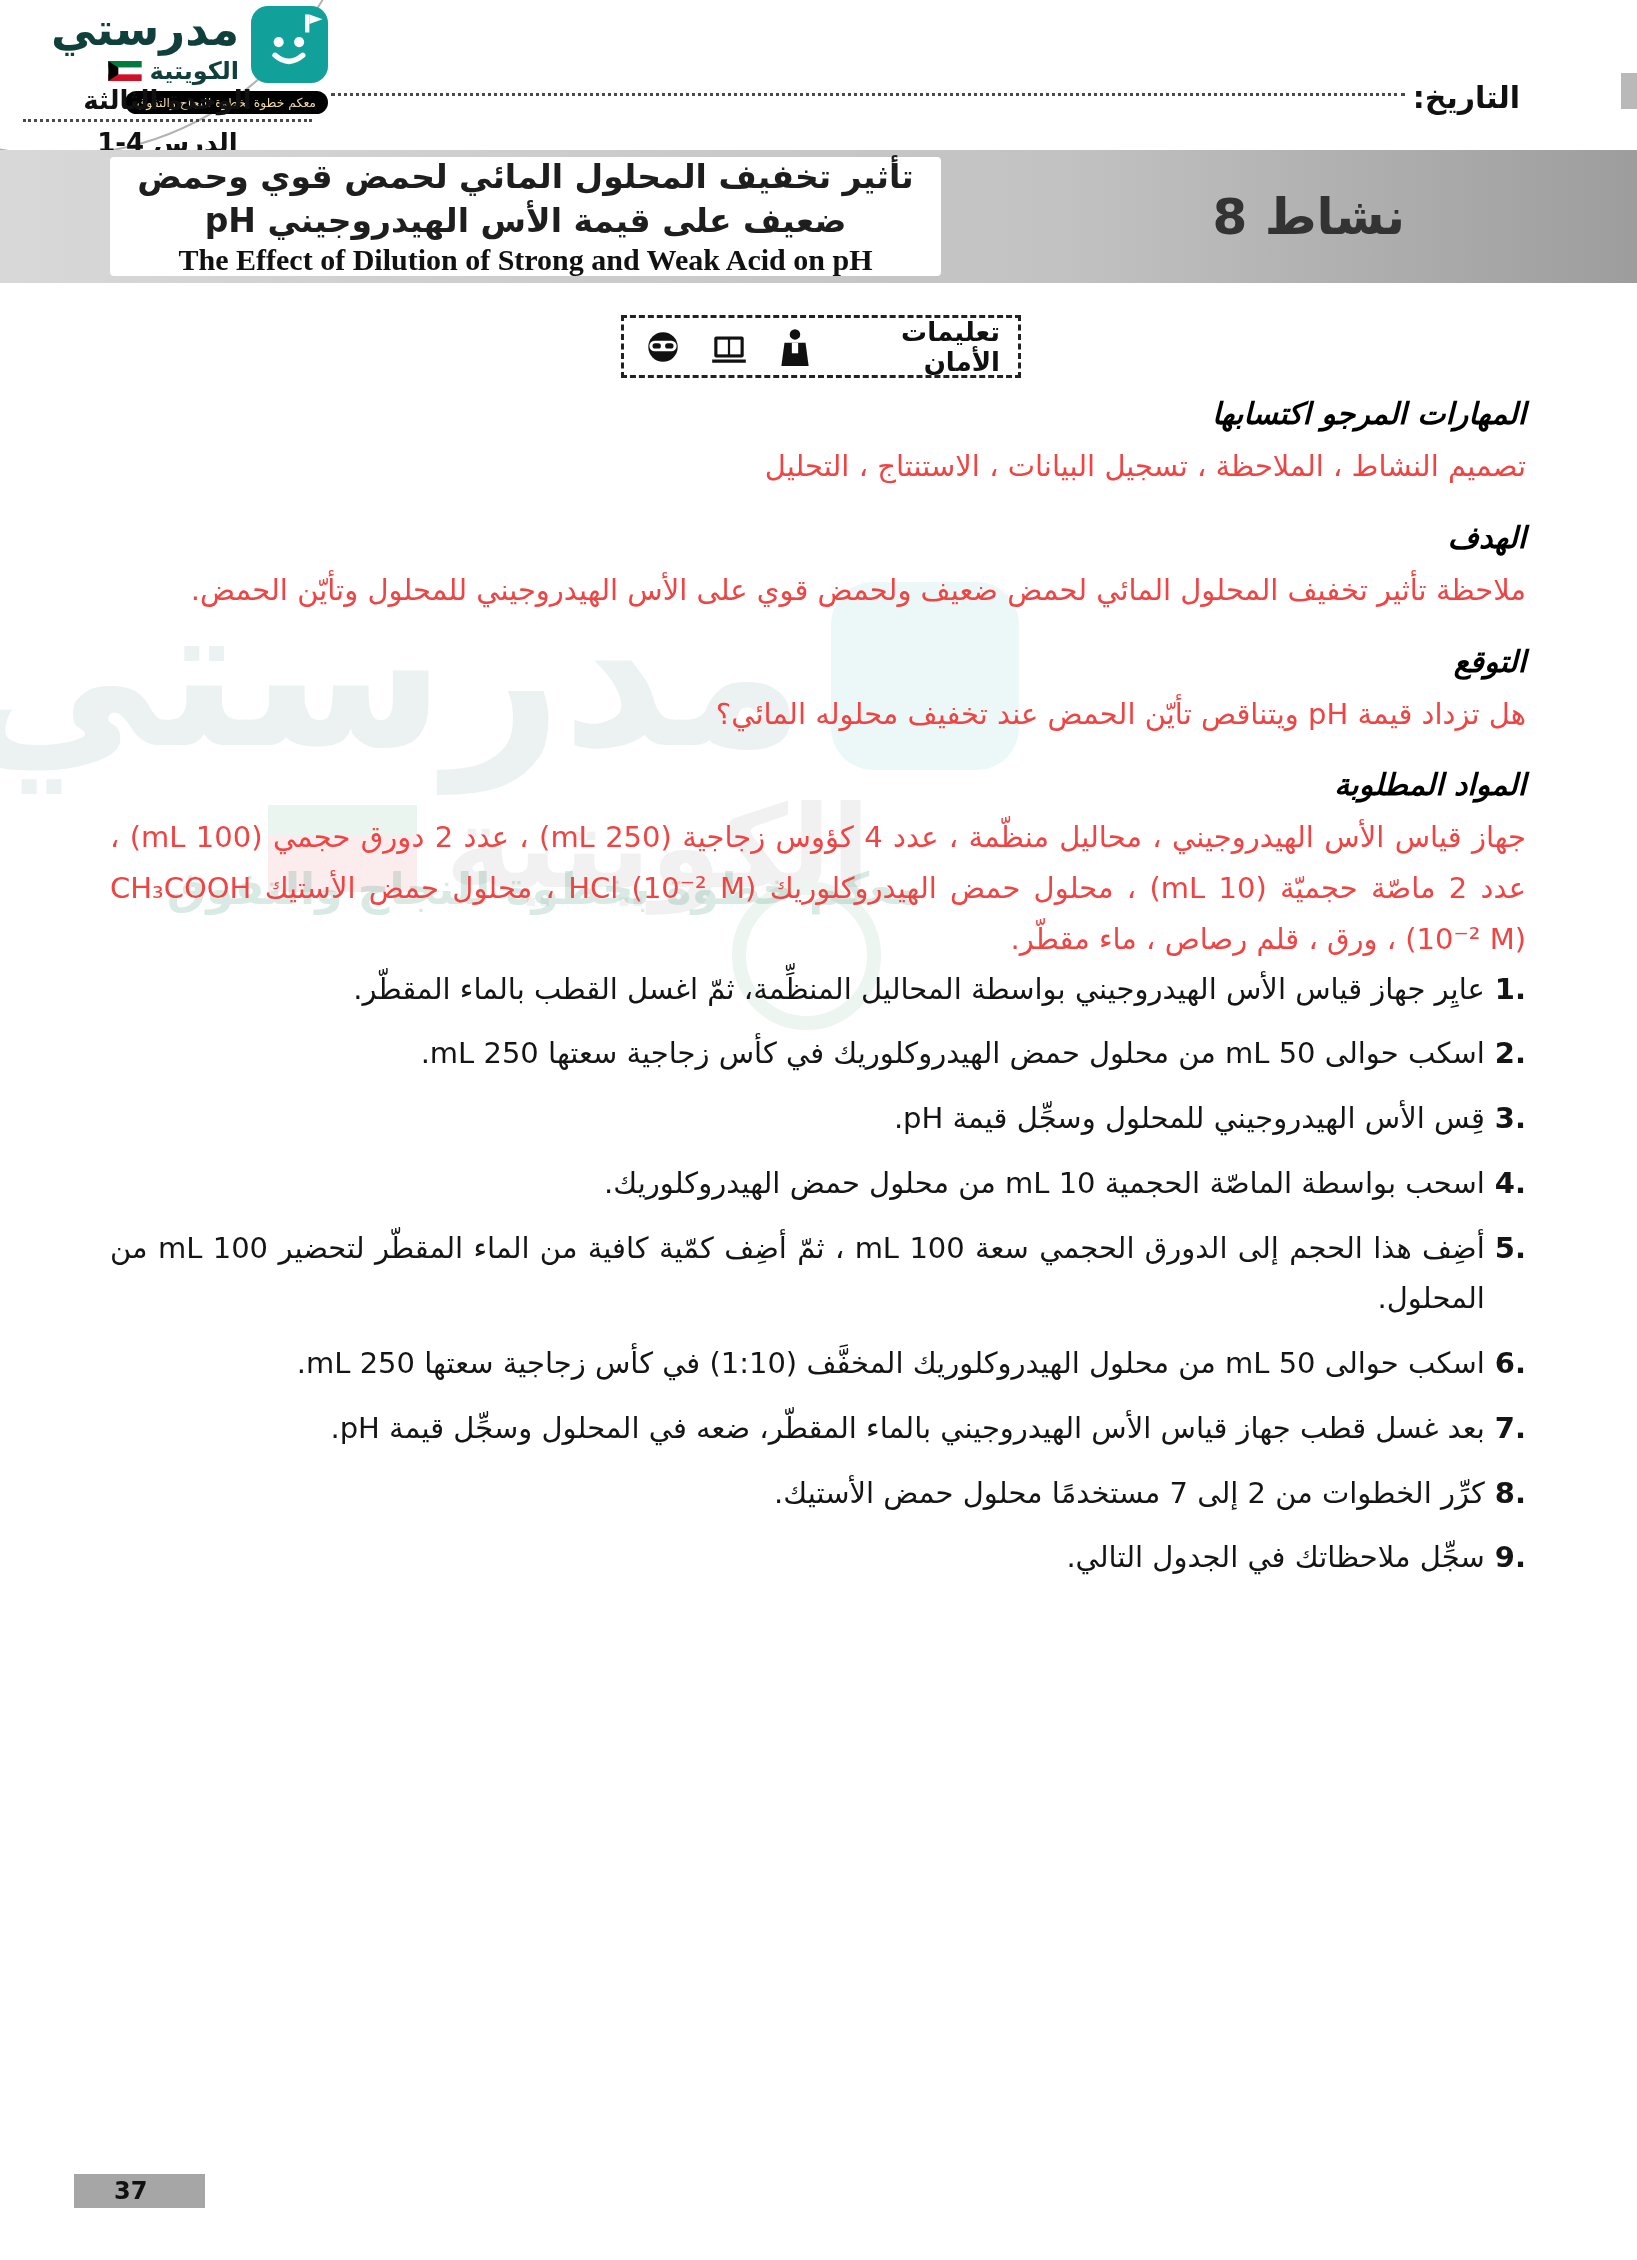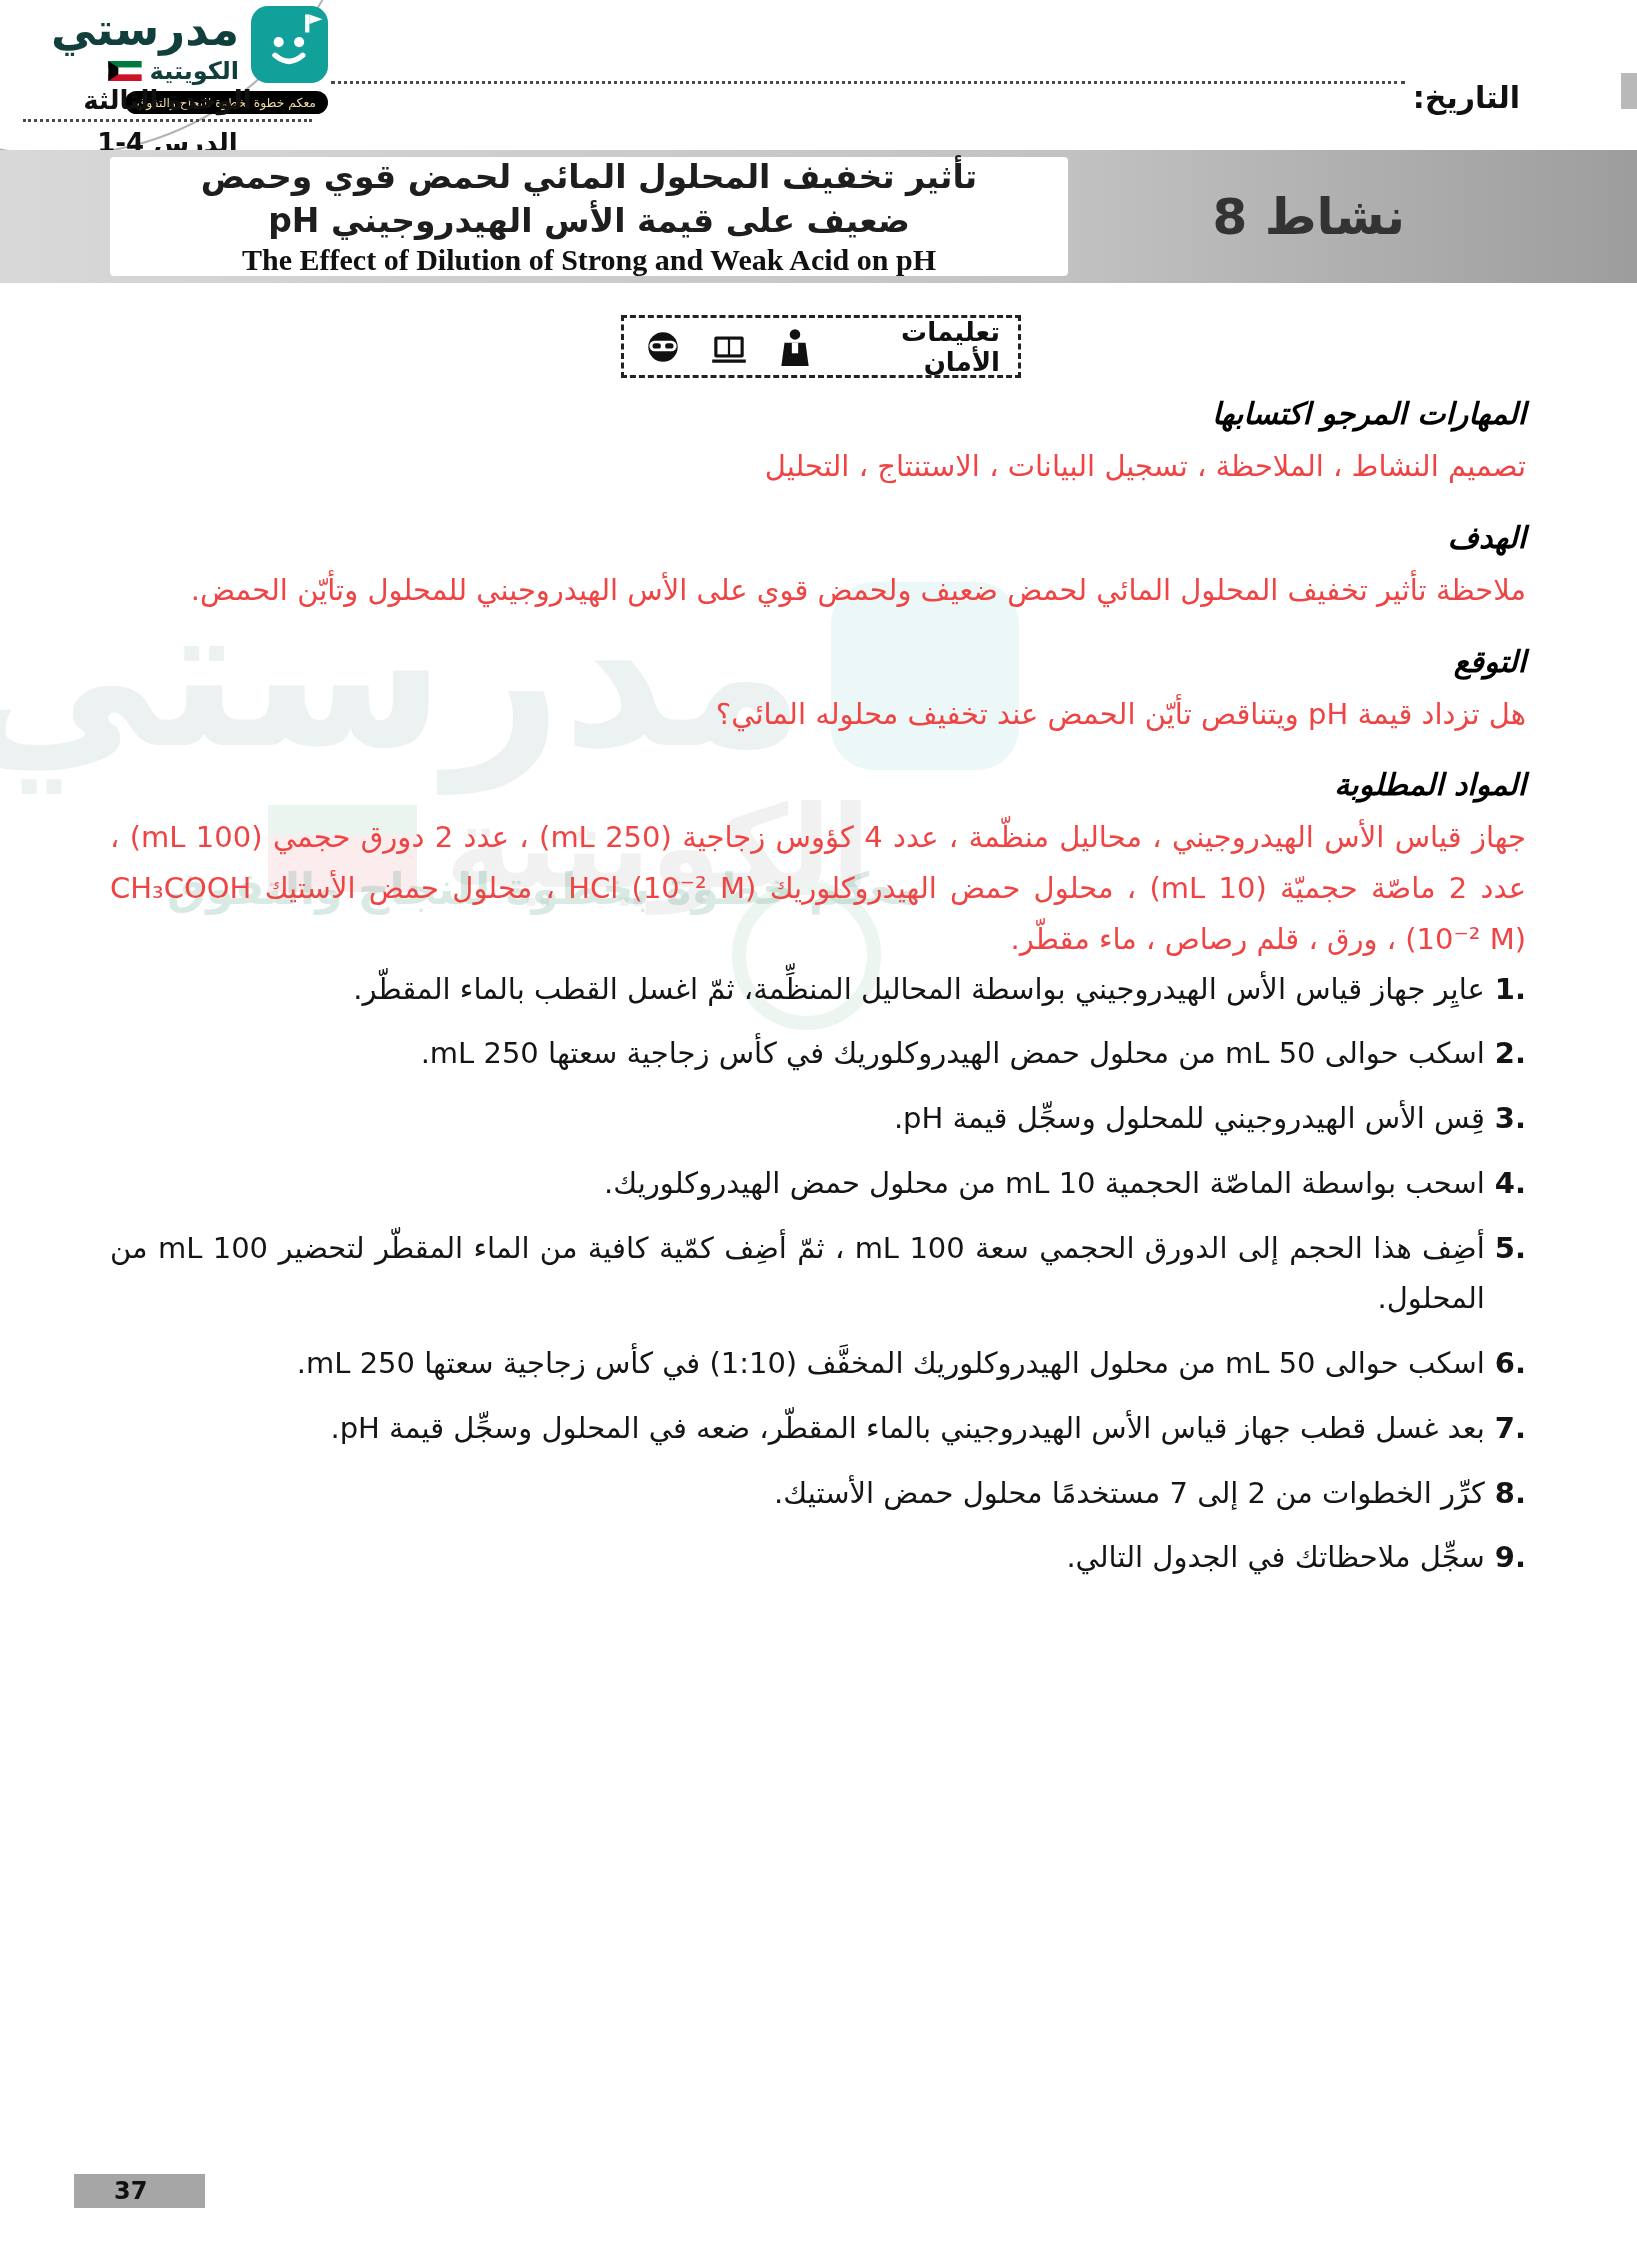--- a/index.html
+++ b/index.html
@@ -8,21 +8,21 @@
     position:relative; width:1638px; height:2260px; background:#fff;
     overflow:hidden; direction:rtl; color:#111;
     font-family:"DejaVu Sans","Liberation Sans",sans-serif;
   }
 
   
   .edge-tab { position:absolute; top:73px; right:0; width:16px; height:36px; background:#b9b9b9; }
 
   
   .date-row { position:absolute; top:81px; right:117px; left:332px;
-    display:flex; align-items:flex-start; gap:8px; font-size:30px; font-weight:700; }
+    display:flex; align-items:center; gap:8px; font-size:30px; font-weight:700; }
   .date-label { line-height:1.1; }
   .date-dots { flex:1; border-bottom:3px dotted #4a4a4a; margin-bottom:7px; }
 
   
   .arc { position:absolute; left:-245px; top:-452px; width:608px; height:608px;
     border:2px solid #b3b3b3; border-radius:50%; }
 
   
   .brand { position:absolute; top:6px; left:22px; width:307px; }
   .brand-row { display:flex; gap:12px; align-items:flex-start; }
@@ -38,21 +38,21 @@
   .unit-block { position:absolute; top:85px; left:24px; width:289px; text-align:center; font-weight:800; }
   .unit { font-size:26px; padding-bottom:4px; }
   .unit-dots { border-bottom:3px dotted #4a4a4a; }
   .lesson { font-size:26px; padding-top:6px; }
 
   
   .band { position:absolute; top:150px; left:0; right:0; height:133px;
     background:linear-gradient(to left, #9d9d9d 0%, #c2c2c2 35%, #d8d8d8 100%); }
   .band-activity { position:absolute; right:232px; top:50%; transform:translateY(-50%);
     font-size:50px; font-weight:800; color:#333; }
-  .titlebox { position:absolute; left:111px; top:7px; height:119px; width:958px; background:#fff;
+  .titlebox { position:absolute; left:111px; top:7px; height:119px; width:831px; background:#fff;
     display:flex; flex-direction:column; justify-content:center; align-items:center; gap:1px; border-radius:4px; }
   .t-ar { font-size:33px; font-weight:800; color:#1e1e1e; line-height:1.3; }
   .t-en { font-family:"Liberation Serif","DejaVu Serif",serif; font-size:30px; font-weight:700; color:#111; }
 
   
   .safety { position:absolute; top:315px; left:622px; width:400px; height:63px;
     border:3px dashed #222; background:#fff; display:flex; align-items:center;
     justify-content:space-between; padding:0 18px; }
   .safety-label { font-size:26px; font-weight:800; }
   .safety-icons { display:flex; gap:24px; align-items:center; }

